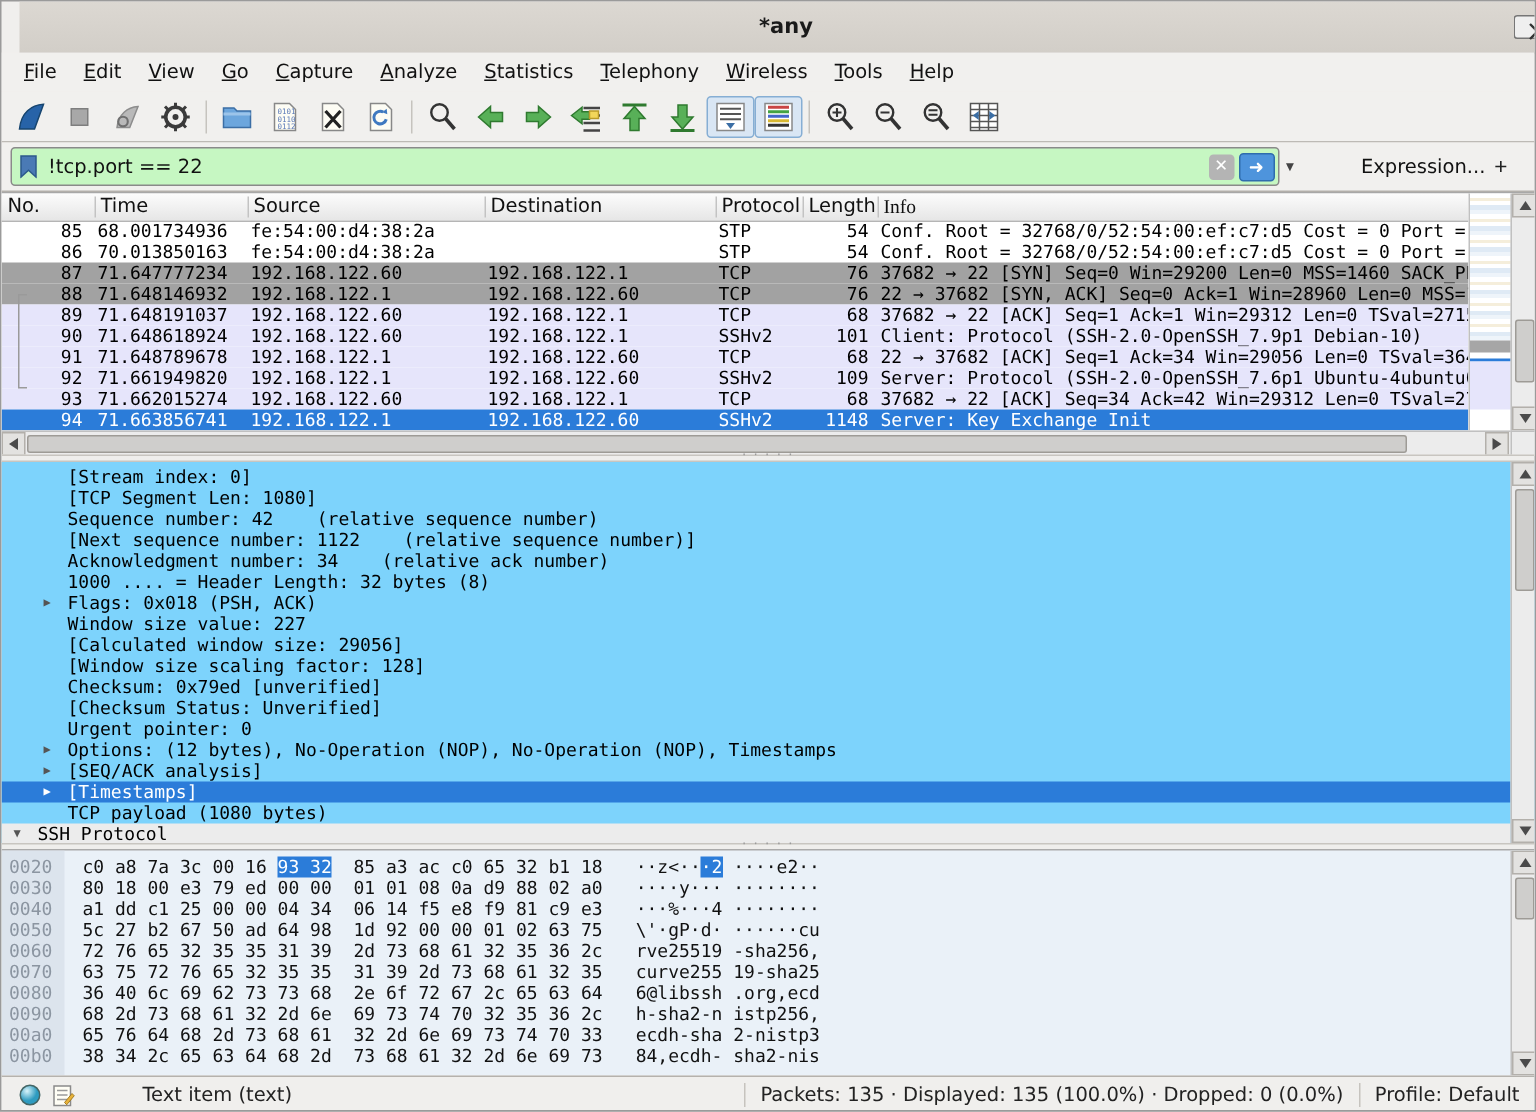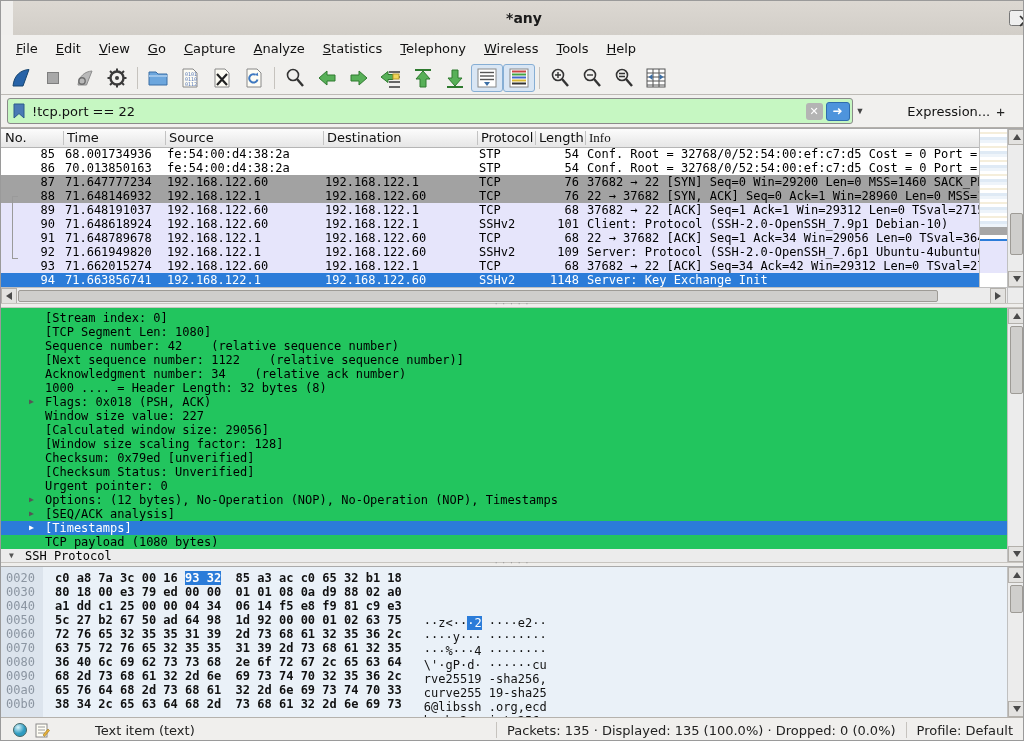--- a/index.html
+++ b/index.html
@@ -82,38 +82,38 @@
   .hscroll{position:absolute;left:0;top:158px;width:1006px;height:17px;background:#ececec;border-top:1px solid #c0c0c0;box-sizing:border-box;}
   .hs-btn{position:absolute;top:0;width:16px;height:16px;background:#e3e2e0;border:1px solid #b3b0ab;
     box-sizing:border-box;display:flex;align-items:center;justify-content:center;}
   .hs-thumb{position:absolute;left:17px;top:2px;width:920px;height:12px;background:#cfcecc;border:1px solid #9e9b96;border-radius:2px;box-sizing:border-box;}
   .corner{position:absolute;left:1006px;top:158px;width:18px;height:17px;background:#ececec;border-left:1px solid #c0c0c0;border-top:1px solid #c0c0c0;box-sizing:border-box;}
   
   .splitter{position:absolute;left:0;width:100%;height:5px;background:#efeeec;border-top:1px solid #c8c5c0;border-bottom:1px solid #c8c5c0;box-sizing:border-box;}
   .splitter::after{content:"· · · · ·";position:absolute;left:50%;top:-5px;transform:translateX(-50%);
     color:#9a9a9a;font-size:9px;letter-spacing:1px;}
   
-  .details{position:absolute;left:0;top:307px;width:100%;height:254px;background:#22c55e;overflow:hidden;}
+  .details{position:absolute;left:0;top:307px;width:100%;height:254px;background:#7dd3fc;overflow:hidden;}
   .details-lines{position:absolute;left:0;top:3px;width:1006px;
     font-family:"DejaVu Sans Mono","Liberation Mono",monospace;font-size:12px;color:#000;}
   .dline{position:relative;height:14px;line-height:14px;white-space:pre;overflow:hidden;}
   .dline.sel{background:var(--sel);color:#fff;}
   .dline.shade{background:#ececec;}
   .darrow{position:absolute;top:0;font-size:8px;color:#555;line-height:14px;}
   .dline.sel .darrow{color:#fff;}
   
   .hexpane{position:absolute;left:0;top:565px;width:100%;height:151px;background:var(--hex-bg);overflow:hidden;
     border-top:1px solid #aaa;box-sizing:border-box;}
   .offsetstrip{position:absolute;left:0;top:0;width:42px;height:100%;background:#dce4ed;}
   .hex-rows{position:absolute;left:0;top:4px;width:1006px;
     font-family:"DejaVu Sans Mono","Liberation Mono",monospace;font-size:12px;}
   .hrow{height:14px;line-height:14px;display:flex;white-space:pre;}
   .hoff{width:42px;flex:none;color:#8b95a1;padding-left:5px;box-sizing:border-box;}
-  .hbytes{margin-left:12px;flex:none;color:#111;font-weight:bold;}
-  .hascii{margin-left:22px;flex:none;color:#111;margin-top:45px;}
+  .hbytes{margin-left:12px;flex:none;color:#111;}
+  .hascii{margin-left:22px;flex:none;color:#111;}
   .hsel{background:var(--sel);color:#fff;}
   
   .statusbar{position:absolute;left:0;top:716px;width:100%;height:25px;background:#f0efed;
     border-top:1px solid #b5b2ad;display:flex;align-items:center;font-size:13px;color:#222;box-sizing:border-box;}
   .expert-btn,.comment-btn{width:22px;height:20px;background:transparent;border:none;padding:0;
     display:flex;align-items:center;justify-content:center;}
   .expert-btn{margin-left:8px;}
   .status-item{margin-left:42px;}
   .status-right{margin-left:auto;display:flex;align-items:center;}
   .status-sep{width:1px;height:16px;background:#c6c3be;margin:0 10px;}

